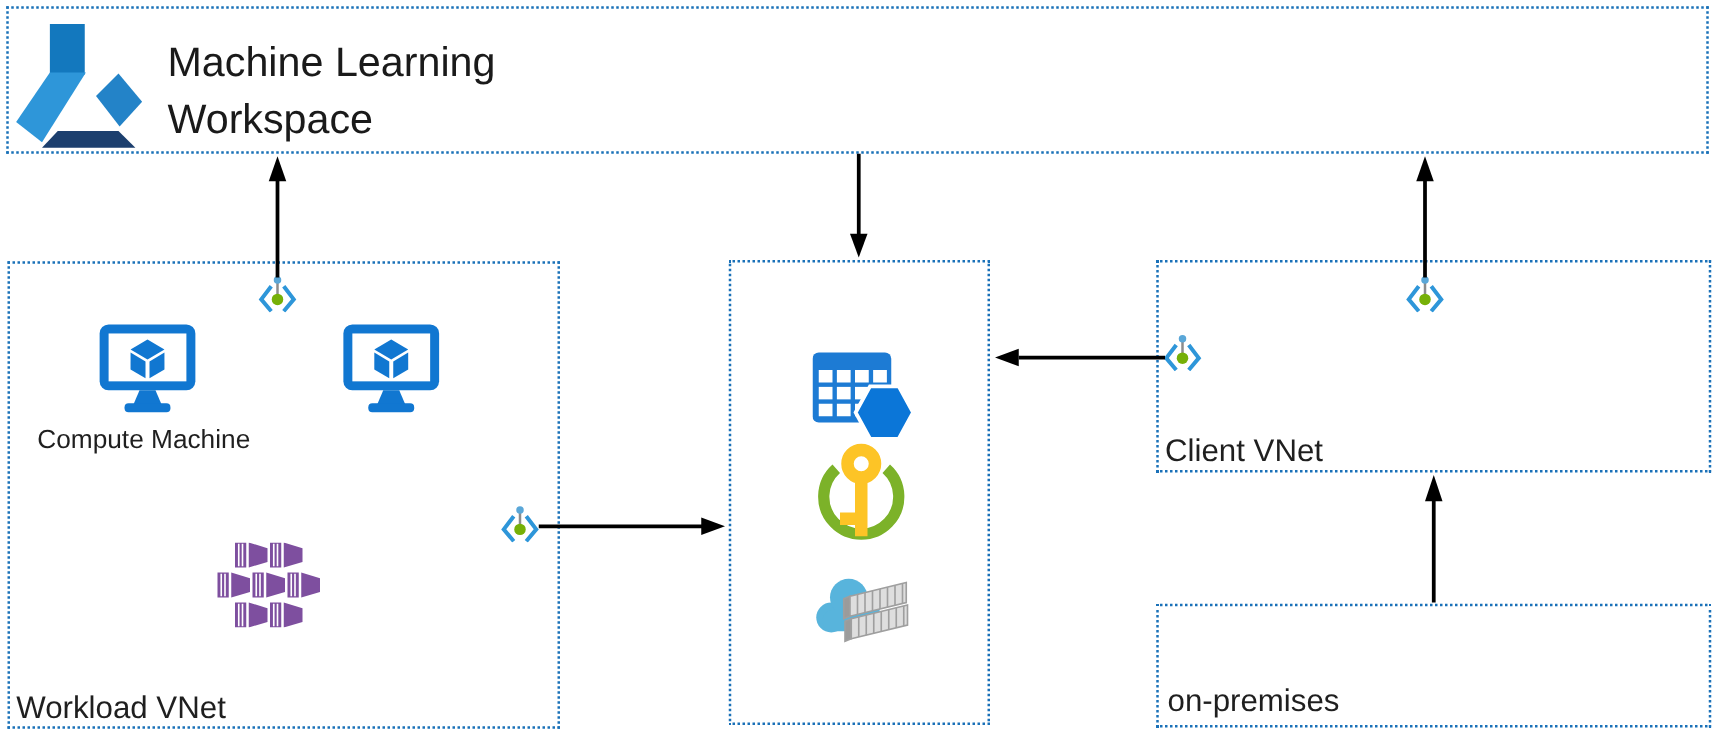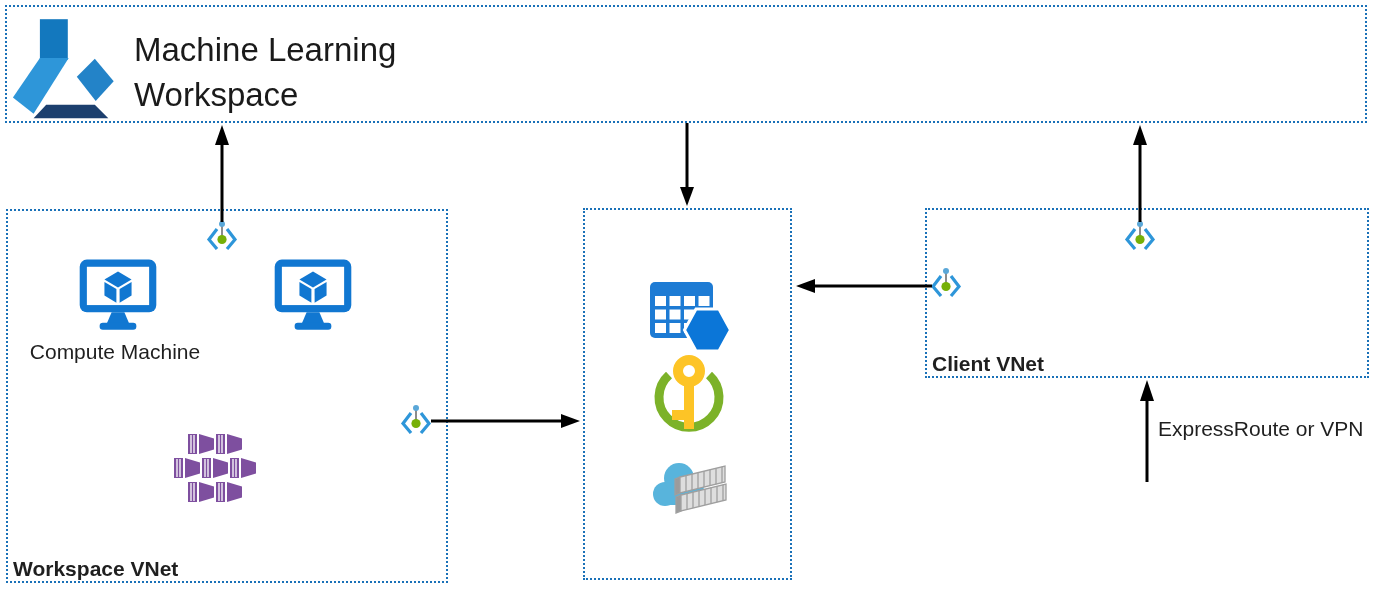--- a/index.html
+++ b/index.html
@@ -1,19 +1,19 @@
 <!DOCTYPE html>
 <html><head>
 <meta charset="utf-8">
 <style>
   html,body{margin:0;padding:0;background:#fff;}
   .canvas{position:relative;width:1375px;height:590px;background:#ffffff;
           font-family:"Liberation Sans",sans-serif;color:#1f1f1f;overflow:hidden;}
   .dbox{position:absolute;border:2px dotted #1a71b8;background:#ffffff;box-sizing:border-box;}
-  .box-label{position:absolute;left:5px;bottom:0px;font-size:21px;color:#1f1f1f;white-space:nowrap;font-weight:bold;}
+  .box-label{position:absolute;left:5px;bottom:0px;font-size:25px;color:#1f1f1f;white-space:nowrap;}
   .node-label{position:absolute;font-size:21px;text-align:center;color:#1f1f1f;white-space:nowrap;}
   .abs{position:absolute;}
   .ml-title{position:absolute;left:127px;top:20px;width:310px;font-size:33px;line-height:45px;color:#1a1a1a;}
   .edge-label{position:absolute;left:1158px;top:417px;font-size:21px;color:#1f1f1f;white-space:nowrap;}
   svg{display:block;}
   .overlay{position:absolute;left:0;top:0;pointer-events:none;}
 </style>
 </head>
 <body>
 
@@ -25,21 +25,21 @@
         <rect x="31" y="8" width="31" height="45" fill="#1378be"></rect>
         <polygon points="31,51 63,51 24,113 1,95" fill="#2e96d9"></polygon>
         <polygon points="72,72 92,52 113,77 93,99" fill="#2383c8"></polygon>
         <polygon points="38,103 92,103 107,118 24,118" fill="#1c3f6e"></polygon>
       </svg>
     </span>
     <div class="ml-title">Machine Learning Workspace</div>
   </div>
 
   <div class="dbox" style="left:6px;top:209px;width:442px;height:374px;">
-    <div class="box-label">Workspace VNet</div>
+    <div class="box-label">Workload VNet</div>
   </div>
 
   <span class="abs" style="left:78px;top:258px;">
     <svg width="80" height="75" viewBox="0 0 100 94">
       <rect x="2" y="2" width="96" height="66" rx="9" fill="#1177d1"></rect>
       <rect x="11" y="11" width="78" height="48" fill="#ffffff"></rect>
       <polygon points="50,17 67,27 50,37 33,27" fill="#1177d1"></polygon>
       <polygon points="33,30 48,39 48,56 33,47" fill="#1177d1"></polygon>
       <polygon points="67,30 52,39 52,56 67,47" fill="#1177d1"></polygon>
       <polygon points="42,68 58,68 64,82 36,82" fill="#1177d1"></polygon>
@@ -150,22 +150,24 @@
         <polygon points="33,42 78,31 78,47 33,58" fill="#dedede"></polygon>
         <path d="M39,40.5 l0,16 M45,39.1 l0,16 M51,37.6 l0,16 M57,36.1 l0,16 M63,34.7 l0,16 M69,33.2 l0,16 M75,31.7 l0,16" fill="none"></path>
       </g>
     </svg>
   </span>
 
   <div class="dbox" style="left:925px;top:208px;width:444px;height:170px;">
     <div class="box-label">Client VNet</div>
   </div>
 
-
-  <div class="edge-label">ExpressRoute or VPN</div>
+  <div class="dbox" style="left:925px;top:483px;width:444px;height:99px;">
+    <div class="box-label" style="left:7px;bottom:4px;">on-premises</div>
+  </div>
+
 
   <span class="abs" style="left:205px;top:220px;">
     <svg width="34" height="30" viewBox="0 0 34 30">
       <path d="M12,9 L4,19.5 L12,29" stroke="#2e96d9" stroke-width="3.2" fill="none"></path>
       <path d="M22,9 L30,19.5 L22,29" stroke="#2e96d9" stroke-width="3.2" fill="none"></path>
       <line x1="17" y1="6" x2="17" y2="18" stroke="#8c8c8c" stroke-width="2"></line>
       <circle cx="17" cy="4" r="3" fill="#5aa7d8"></circle>
       <circle cx="17" cy="19.5" r="4.6" fill="#76b007"></circle>
     </svg>
   </span>

